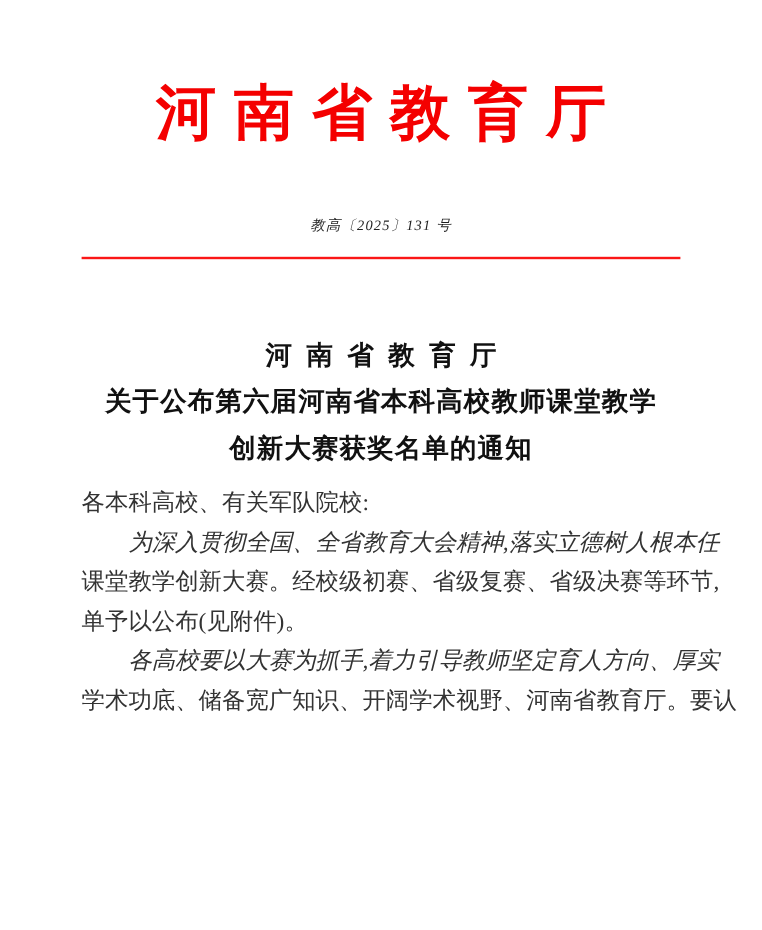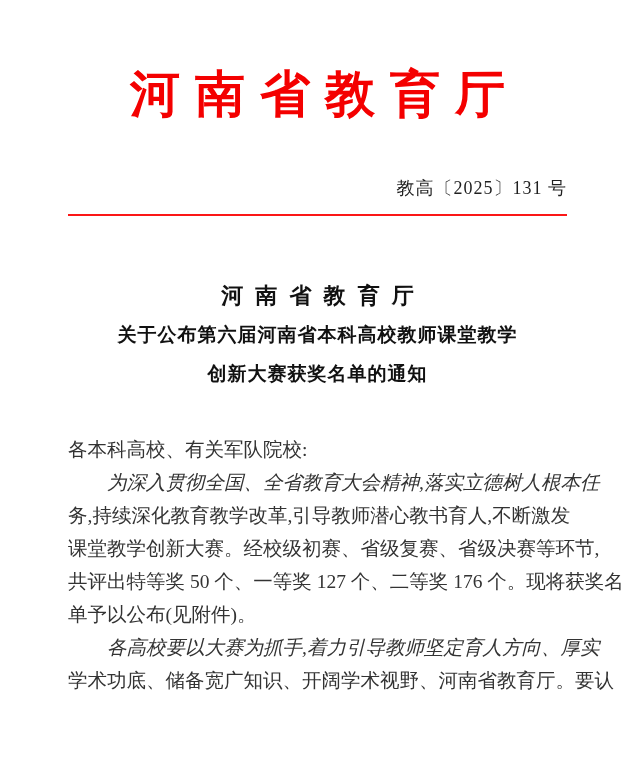--- a/index.html
+++ b/index.html
@@ -25,25 +25,26 @@
     font-weight: bold;
     line-height: 64px;
     letter-spacing: 0.3em;
     text-indent: 0.3em; 
     color: #f40000;
     white-space: nowrap;
   }
   
   .doc-number {
     margin-top: 50px;
-    text-align: right;
-    font-size: 18px;
+    text-align: center;
+    font-size: 12px;
     line-height: 24px;
     color: #1f1f1f;
     letter-spacing: 1px;
+    font-style: italic;
   }
   
   .red-rule {
     margin-top: 14px;
     height: 2px;
     width: 499px;
     background: #fb1717;
   }
   
   .title-block {
@@ -53,29 +54,29 @@
   }
   .title-org {
     font-size: 22px;
     font-weight: bold;
     line-height: 39px;
     letter-spacing: 0.55em;
     text-indent: 0.55em;
     white-space: nowrap;
   }
   .title-main {
-    font-size: 19px;
+    font-size: 22px;
     font-weight: bold;
     line-height: 39px;
     letter-spacing: 1px;
     white-space: nowrap;
   }
   
   .doc-body {
-    margin-top: 40px;
+    margin-top: 10px;
     width: 499px;
     font-size: 19.5px;
     color: #333333;
   }
   .body-line {
     line-height: 33px;
     height: 33px;
     text-align: justify;
     text-align-last: justify;
     white-space: nowrap;
@@ -100,21 +101,19 @@
 
   <div class="title-block">
     <div class="title-org">河南省教育厅</div>
     <div class="title-main">关于公布第六届河南省本科高校教师课堂教学</div>
     <div class="title-main">创新大赛获奖名单的通知</div>
   </div>
 
   <div class="doc-body">
       <div class="body-line para-end">各本科高校、有关军队院校:</div>
       <div class="body-line indent">为深入贯彻全国、全省教育大会精神,落实立德树人根本任</div>
-      <div class="body-line">务,持续深化教育教学改革,引导教师潜心教书育人,不断激发</div>
       <div class="body-line">课堂教学创新大赛。经校级初赛、省级复赛、省级决赛等环节,</div>
-      <div class="body-line">共评出特等奖 50 个、一等奖 127 个、二等奖 176 个。现将获奖名</div>
       <div class="body-line para-end">单予以公布(见附件)。</div>
       <div class="body-line indent">各高校要以大赛为抓手,着力引导教师坚定育人方向、厚实</div>
       <div class="body-line">学术功底、储备宽广知识、开阔学术视野、河南省教育厅。要认</div>
     </div>
 
 </div>
 
 </body></html>

